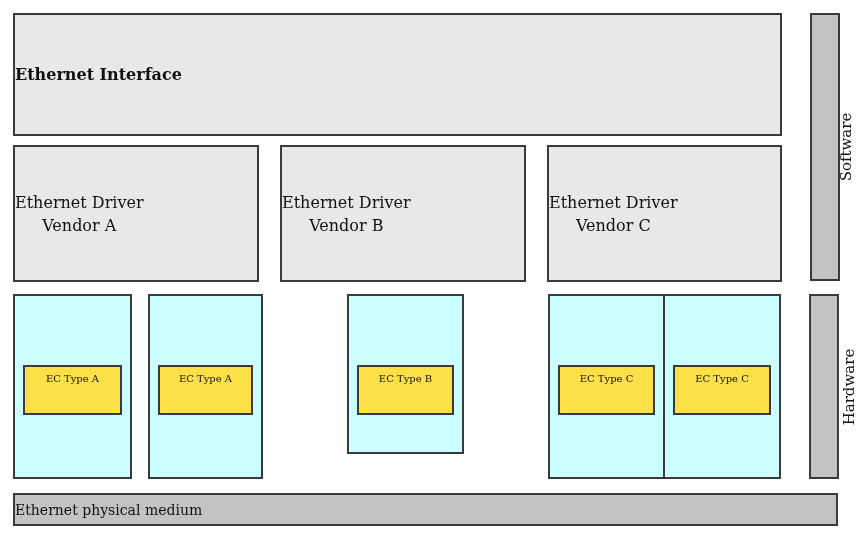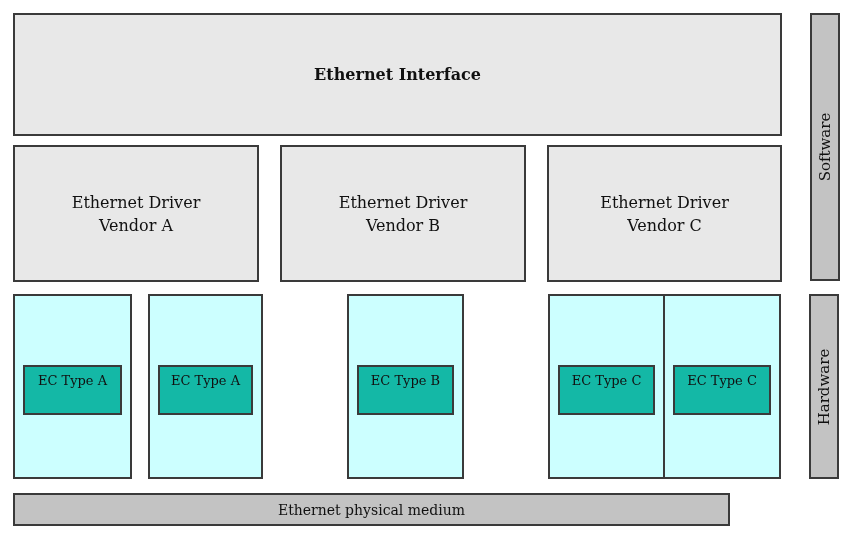--- a/index.html
+++ b/index.html
@@ -11,21 +11,20 @@
     overflow: hidden;
     font-family: "DejaVu Serif", "Liberation Serif", serif;
     color: #111111;
   }
   .box {
     position: absolute;
     box-sizing: border-box;
     border: 2px solid #3a3a3a;
     display: flex;
     align-items: center;
-    justify-content: center;
     text-align: center;
   }
   .gray-fill { background: #e8e8e8; }
   .bar-fill  { background: #c3c3c3; }
   .cyan-fill { background: #ccffff; }
 
   .title-text {
     font-weight: bold;
     font-size: 16px;
   }
@@ -38,37 +37,37 @@
 
   
   .iface   { left: 13px;  top: 13px;  width: 769px; height: 123px; }
   .drv-a   { left: 13px;  top: 145px; width: 246px; height: 137px; }
   .drv-b   { left: 280px; top: 145px; width: 246px; height: 137px; }
   .drv-c   { left: 547px; top: 145px; width: 235px; height: 137px; }
   .sw-bar  { left: 810px; top: 13px;  width: 30px;  height: 268px; }
   .hw-bar  { left: 809px; top: 294px; width: 30px;  height: 185px; }
   .ec-1    { left: 13px;  top: 294px; width: 119px; height: 185px; }
   .ec-2    { left: 148px; top: 294px; width: 115px; height: 185px; }
-  .ec-3    { left: 347px; top: 294px; width: 117px; height: 185px; }
+  .ec-3    { left: 347px; top: 294px; width: 117px; height: 160px; }
   .ec-4    { left: 548px; top: 294px; width: 117px; height: 185px; }
   .ec-5    { left: 663px; top: 294px; width: 118px; height: 185px; }
-  .pm-bar  { left: 13px;  top: 493px; width: 717px; height: 33px; }
+  .pm-bar  { left: 13px;  top: 493px; width: 825px; height: 33px; }
 
   .ec-inner {
     position: absolute;
     box-sizing: border-box;
     left: 8px;
     right: 8px;
     top: 69px;
     height: 50px;
-    background: #14b8a6;
+    background: #fde047;
     border: 2px solid #3a3a3a;
     text-align: center;
     padding-top: 6px;
-    font-size: 13px;
+    font-size: 10px;
   }
   .vlabel {
     transform: rotate(-90deg);
     white-space: nowrap;
     font-size: 15px;
   }
   .pm-text {
     font-size: 14px;
   }
 </style>

